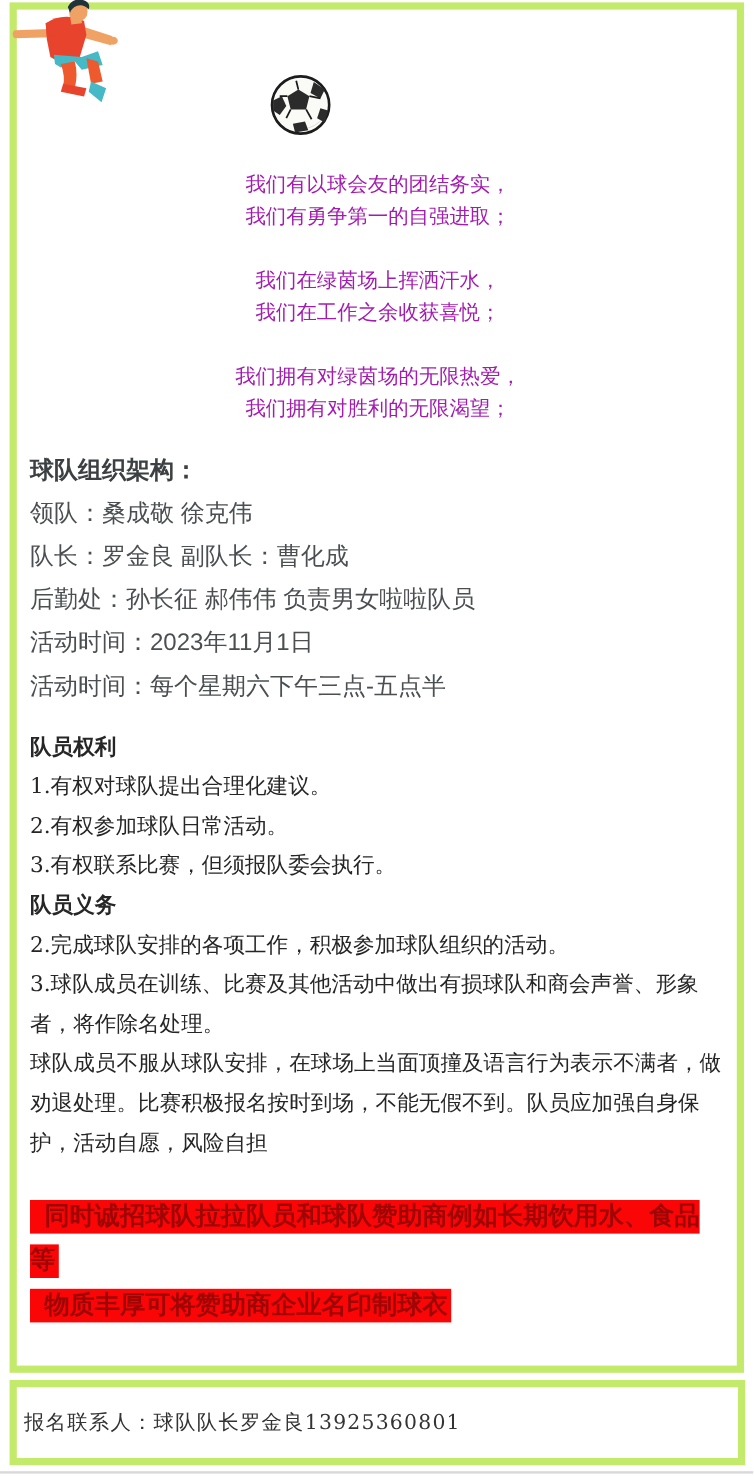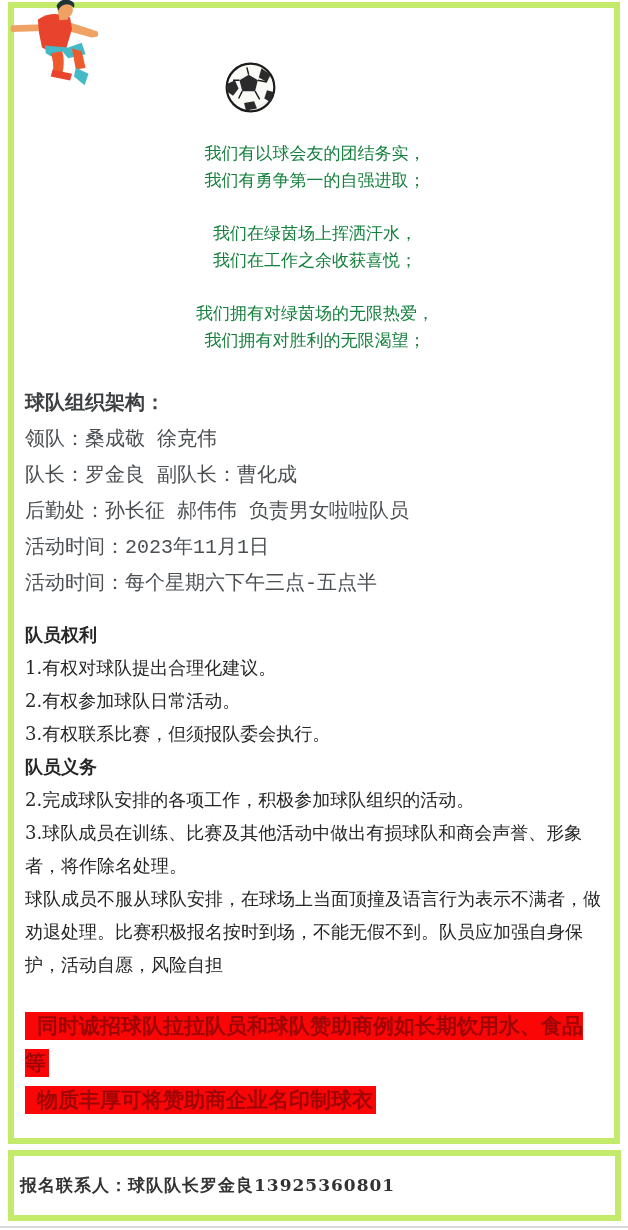--- a/index.html
+++ b/index.html
@@ -37,32 +37,31 @@
     z-index:5;
   }
   .ball-svg{
     position:absolute;left:222px;top:60px;width:57px;height:55px;
     z-index:4;
   }
   .poem{
     margin-top:0;
     padding-top:132px;
     text-align:center;
-    color:#15803d;
+    color:#a21caf;
     font-size:17px;
     line-height:27px;
   }
   .stanza{margin:0 0 26px 0;}
   .stanza:last-child{margin-bottom:12px;}
   .org{
-    margin-top:32px;
+    margin-top:20px;
     color:#4b4f52;
     font-size:20px;
     line-height:36px;
-    font-family:Liberation Mono, monospace;
   }
   .org-heading{
     font-weight:bold;
     color:#3c4043;
   }
   .serif-sec{
     font-family:"DejaVu Serif","Liberation Serif",serif;
     color:#262626;
     font-size:18px;
     line-height:33px;
@@ -79,21 +78,20 @@
     background:#fb0606;
     color:#9e0505;
     padding:2px 3px 3px 12px;
     text-align:right;
   }
   .contact{
     font-family:"DejaVu Serif","Liberation Serif",serif;
     color:#333;
     font-size:17px;
     letter-spacing:1px;
-    font-weight:bold;
   }
 </style>
 </head>
 <body>
 
 <div class="page">
 
   <svg class="player-svg" viewBox="0 0 100 96" aria-hidden="true">
 
     <path d="M36,25 L4,26 Q1,29 4,33 L37,32 Z" fill="#efa263"></path>

